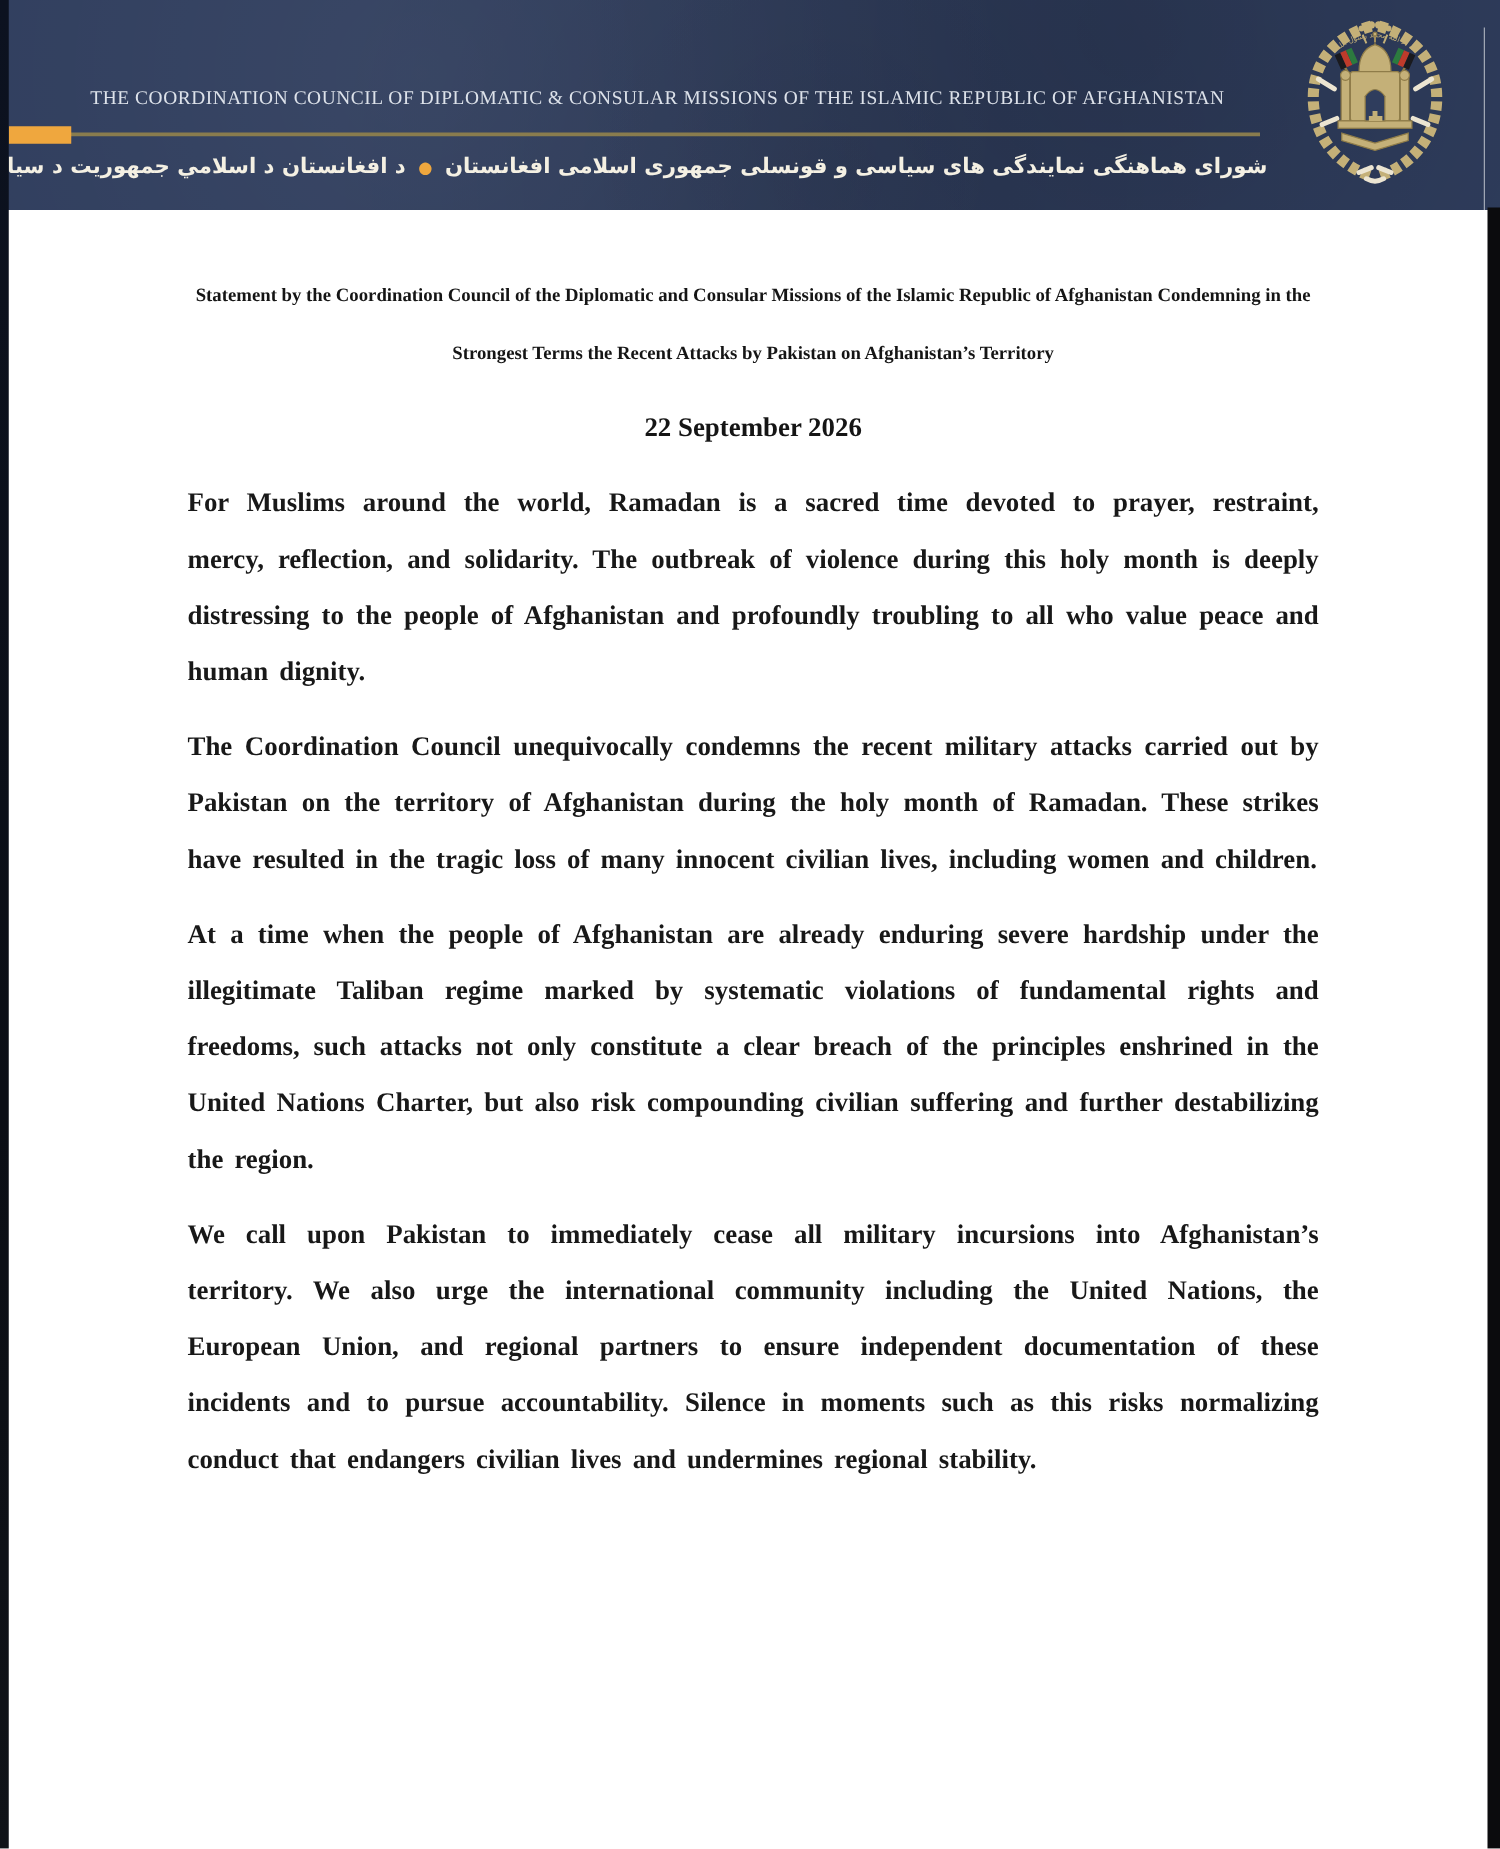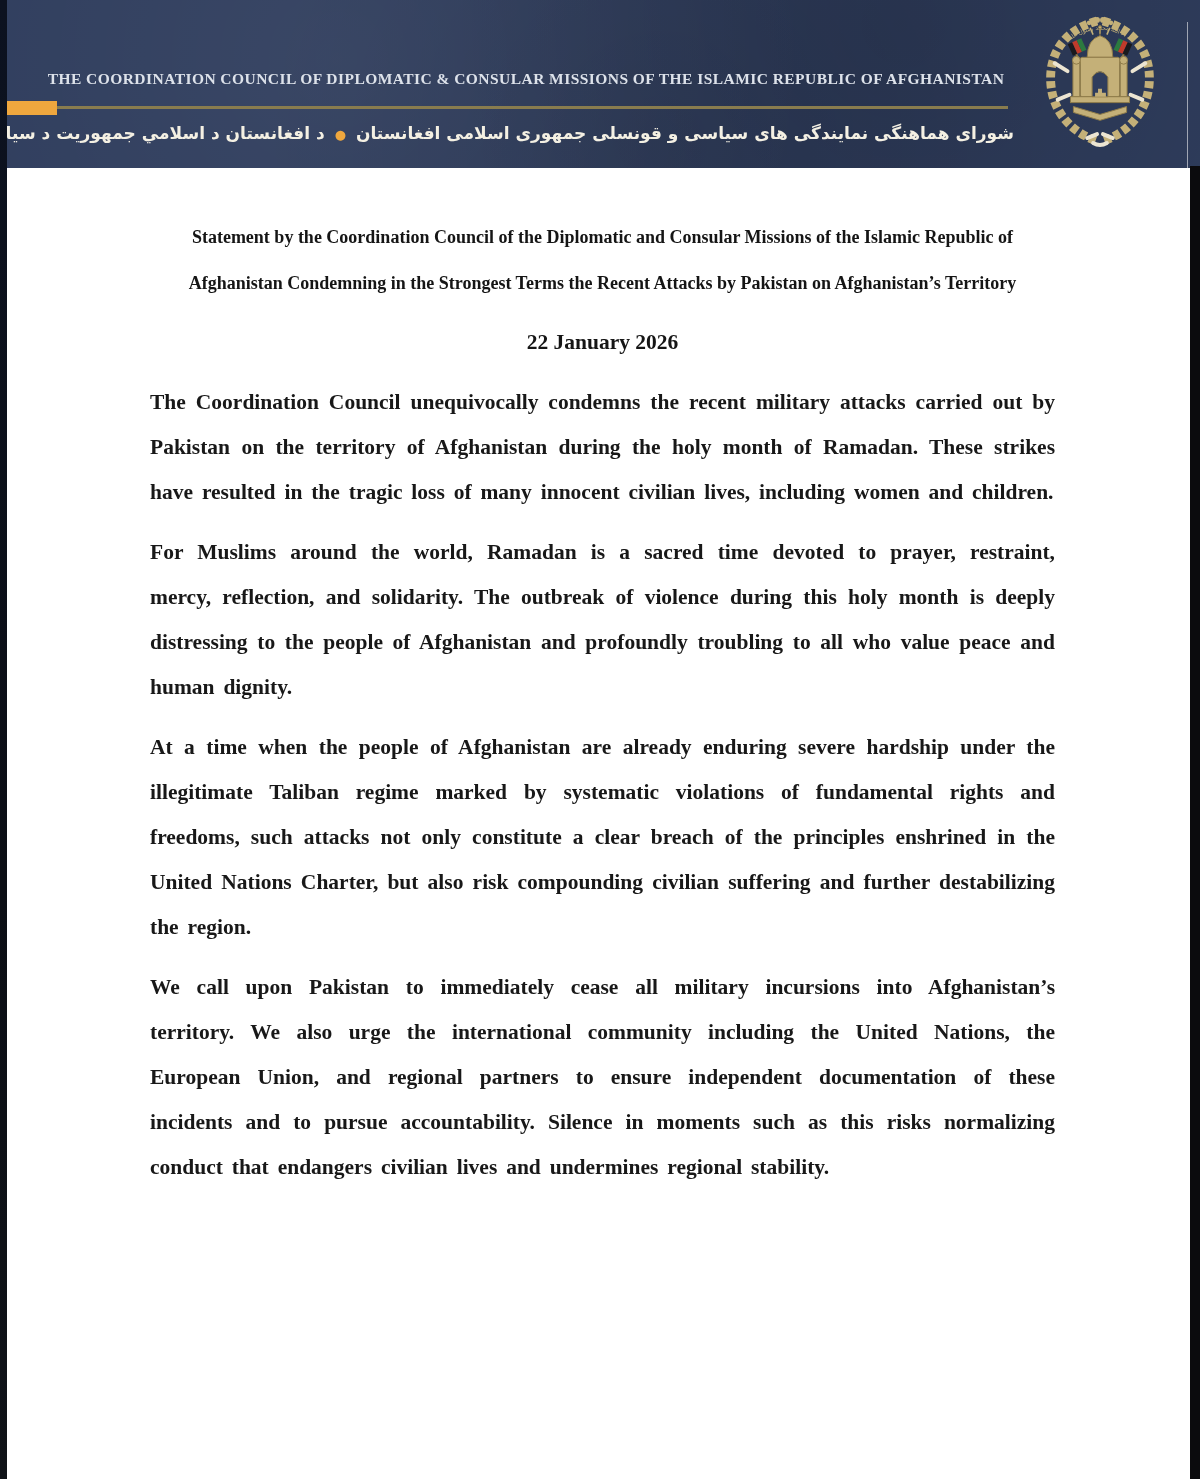--- a/index.html
+++ b/index.html
@@ -36,21 +36,20 @@
     background:rgba(255,255,255,0.55);
   }
   .org-name-en{
     position:absolute;top:70px;left:36px;width:980px;
     text-align:center;
     color:#dde2ea;
     font-size:15.5px;
     letter-spacing:0.45px;
     font-family:"Liberation Serif", serif;
     white-space:nowrap;
-    font-weight:bold;
   }
   .divider-line{
     position:absolute;top:106px;left:8px;width:1000px;height:3px;
     background:#897c4e;
   }
   .accent-block{
     position:absolute;top:101px;left:7px;width:50px;height:14px;
     background:#efa73e;
   }
   .org-name-local{
@@ -75,21 +74,21 @@
   }
   
   .content{
     position:absolute;top:168px;left:150px;width:905px;
     color:#1b1b1b;
   }
   .doc-title{
     margin:46px 0 0 0;
     text-align:center;
     font-weight:bold;
-    font-size:18px;
+    font-size:15px;
     line-height:46px;
     color:#151515;
   }
   .doc-date{
     margin:14px 0 0 0;
     text-align:center;
     font-weight:bold;
     font-size:21.5px;
     line-height:45px;
     color:#151515;
@@ -189,21 +188,21 @@
       <path d="M60,92 h11 v-4 h-4 v-4 h-4 v4 h-3 z" fill="#c4b078"></path>
     </svg>
   </div>
 
   <div class="edge-left"></div>
   <div class="edge-right"></div>
 
   <div class="content">
     <h1 class="doc-title">Statement by the Coordination Council of the Diplomatic and Consular Missions of the Islamic Republic of Afghanistan Condemning in the Strongest Terms the Recent Attacks by Pakistan on Afghanistan’s Territory</h1>
 
-    <div class="doc-date">22 January 2026</div>
-
+    <div class="doc-date">22 September 2026</div>
+
+    <p class="doc-paragraph">For Muslims around the world, Ramadan is a sacred time devoted to prayer, restraint, mercy, reflection, and solidarity. The outbreak of violence during this holy month is deeply distressing to the people of Afghanistan and profoundly troubling to all who value peace and human dignity.</p>
     <p class="doc-paragraph">The Coordination Council unequivocally condemns the recent military attacks carried out by Pakistan on the territory of Afghanistan during the holy month of Ramadan. These strikes have resulted in the tragic loss of many innocent civilian lives, including women and children.</p>
-    <p class="doc-paragraph">For Muslims around the world, Ramadan is a sacred time devoted to prayer, restraint, mercy, reflection, and solidarity. The outbreak of violence during this holy month is deeply distressing to the people of Afghanistan and profoundly troubling to all who value peace and human dignity.</p>
     <p class="doc-paragraph">At a time when the people of Afghanistan are already enduring severe hardship under the illegitimate Taliban regime marked by systematic violations of fundamental rights and freedoms, such attacks not only constitute a clear breach of the principles enshrined in the United Nations Charter, but also risk compounding civilian suffering and further destabilizing the region.</p>
     <p class="doc-paragraph">We call upon Pakistan to immediately cease all military incursions into Afghanistan’s territory. We also urge the international community including the United Nations, the European Union, and regional partners to ensure independent documentation of these incidents and to pursue accountability. Silence in moments such as this risks normalizing conduct that endangers civilian lives and undermines regional stability.</p>
   </div>
 
 </div>
 
 </body></html>

